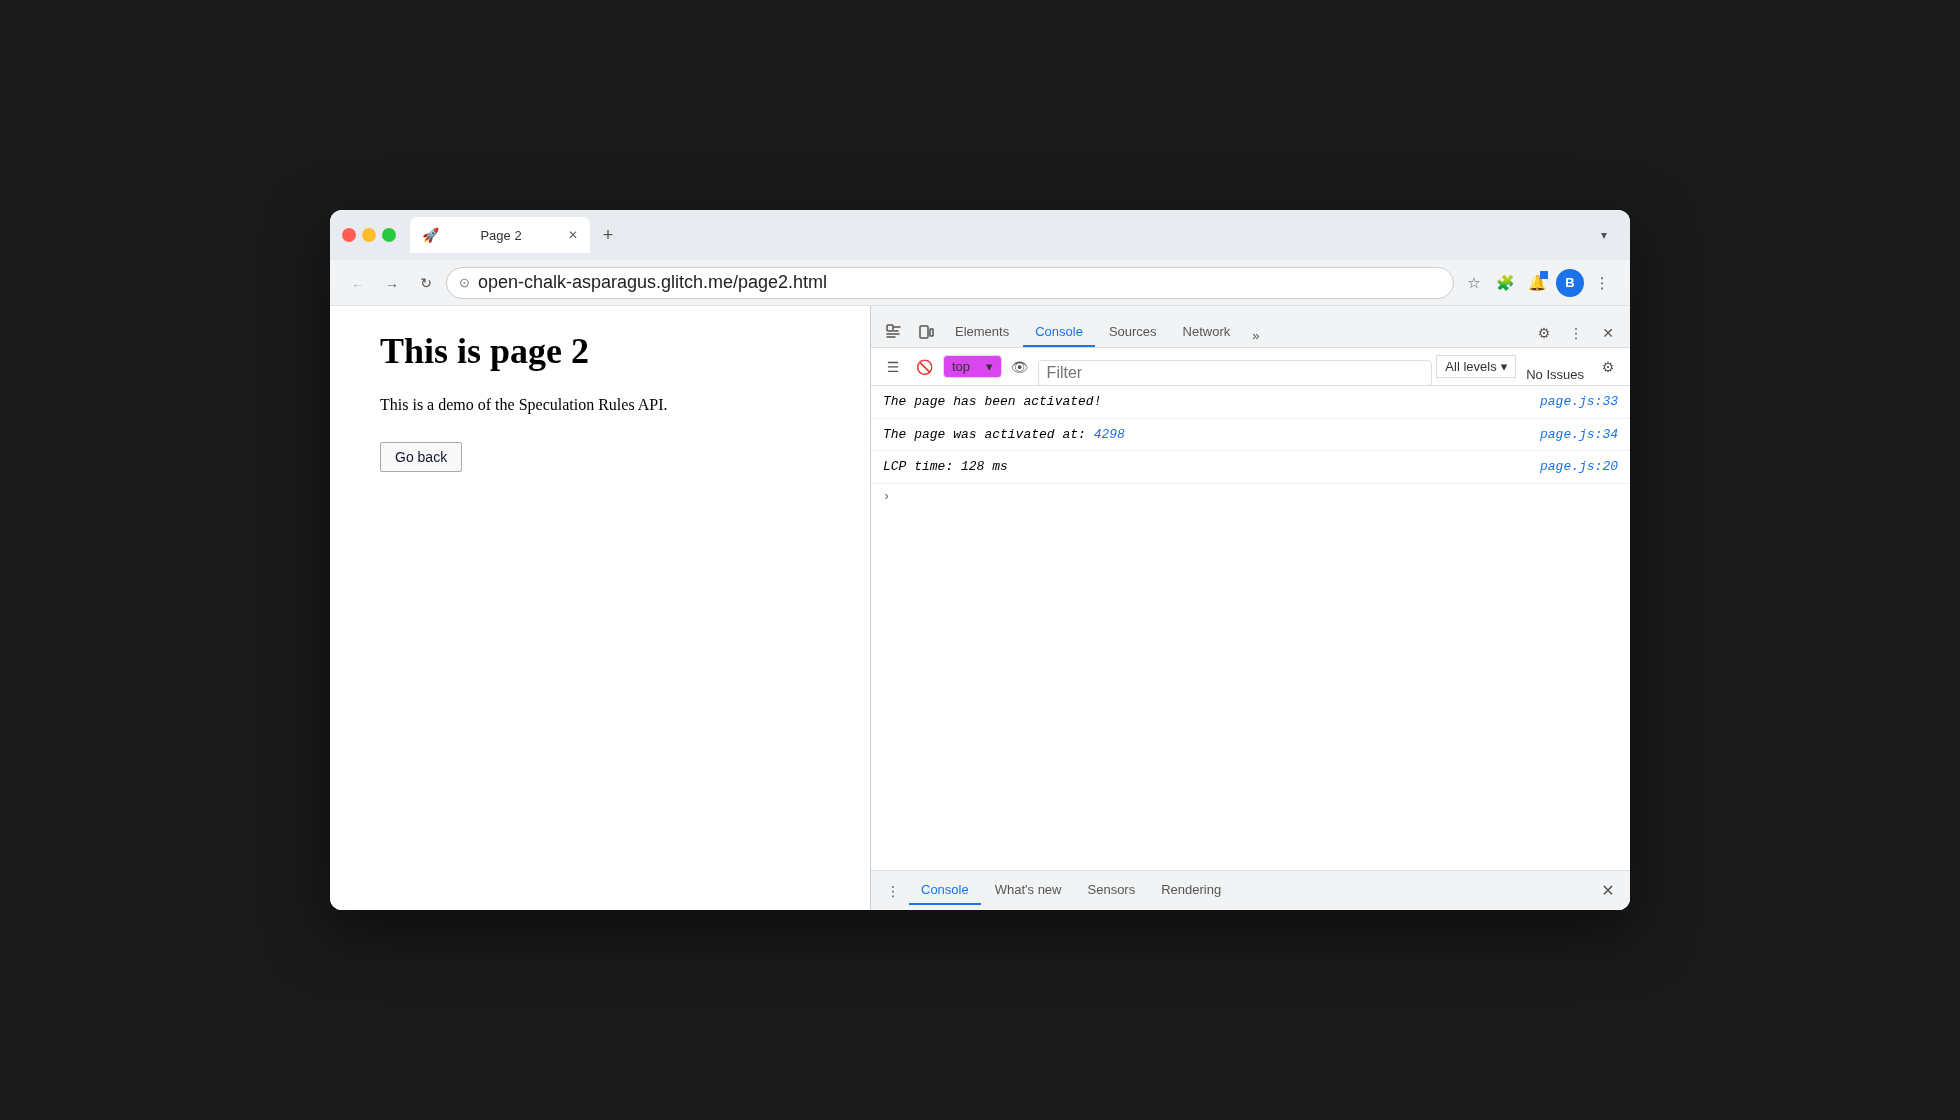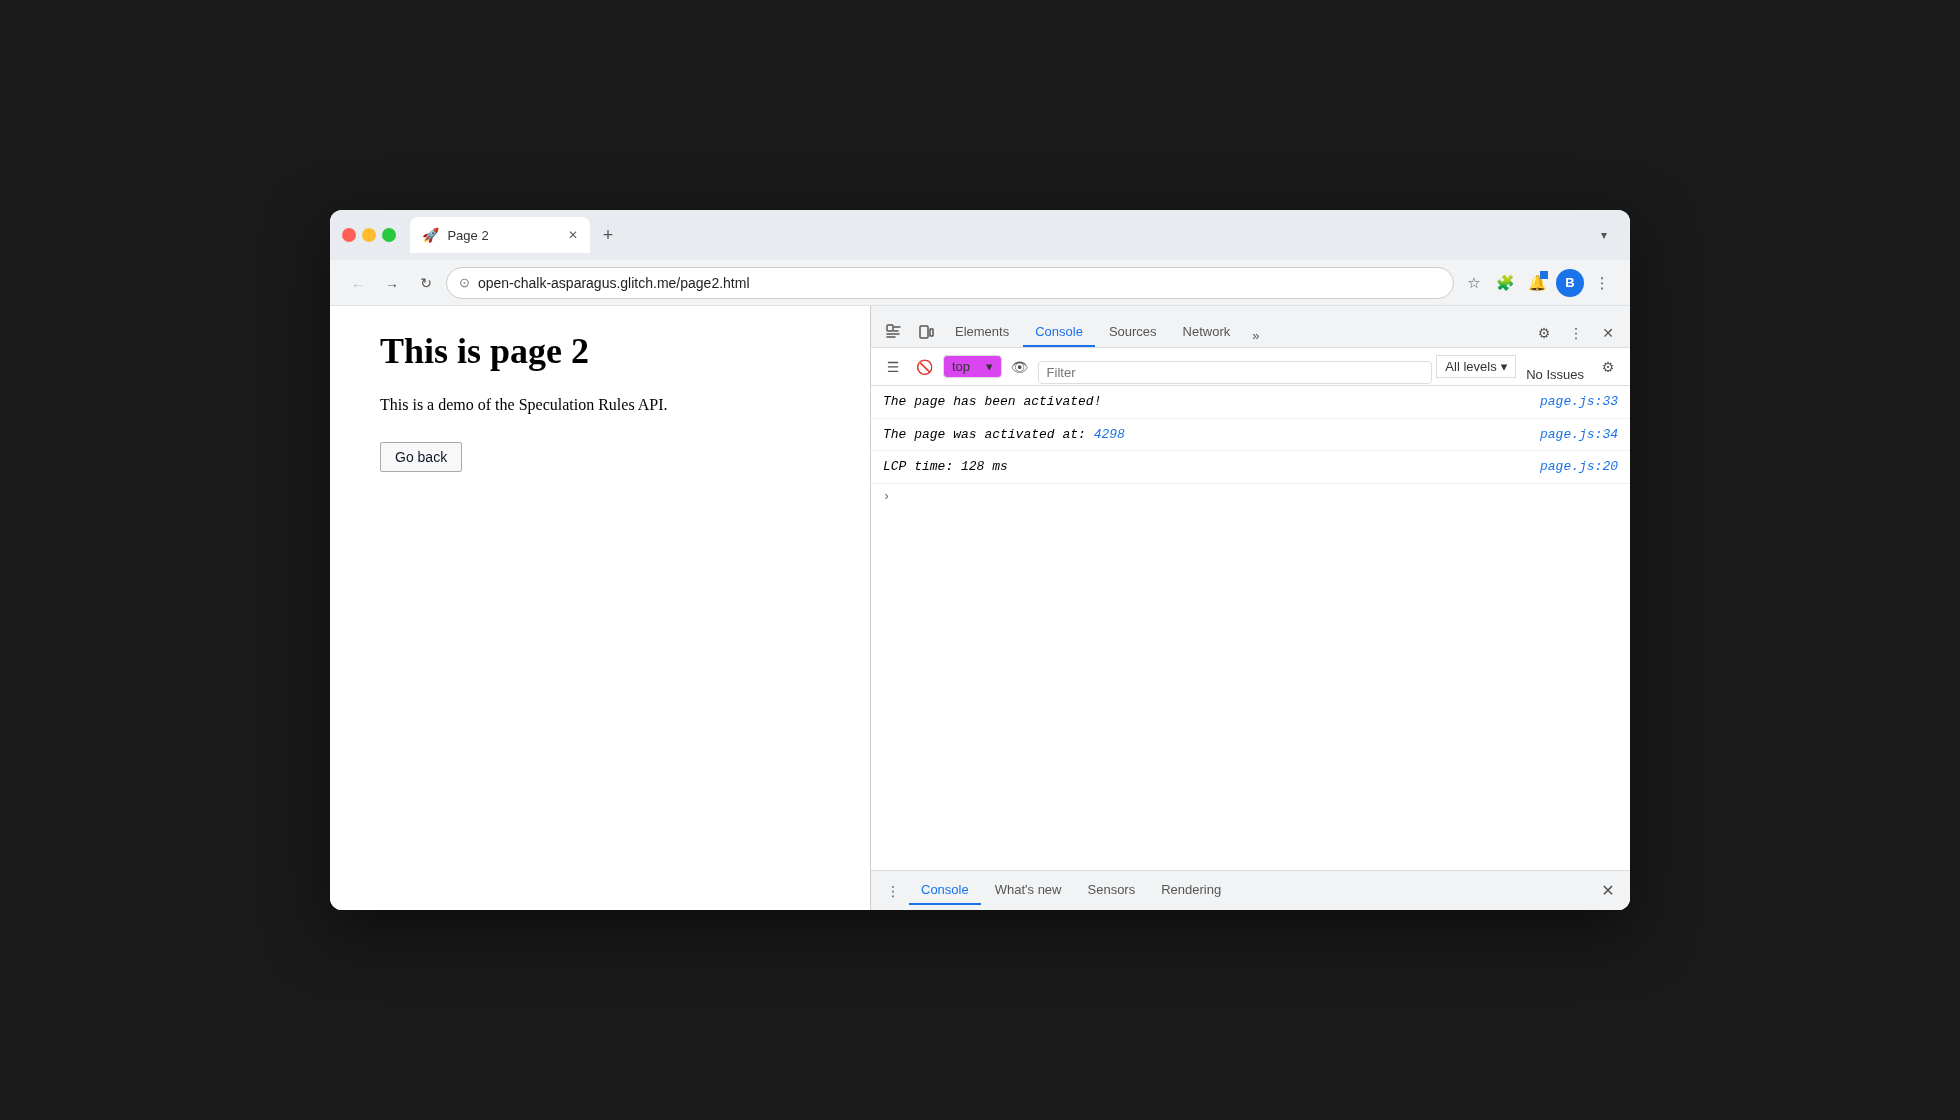--- a/index.html
+++ b/index.html
@@ -69,20 +69,21 @@
       height: 36px;
       min-width: 180px;
     }
 
     .tab-favicon {
       font-size: 14px;
     }
 
     .tab-title {
       flex: 1;
+      margin-left: 33px;
     }
 
     .tab-close {
       color: #666;
       font-size: 12px;
       cursor: pointer;
     }
 
     .tab-new {
       margin-left: 4px;
@@ -147,21 +148,21 @@
       border: 1px solid #ccc;
       border-radius: 20px;
       padding: 4px 12px;
       gap: 8px;
       height: 32px;
     }
 
     .address-icon { font-size: 13px; color: #777; }
 
     .address-text {
-      font-size: 14px;
+      font-size: 18px;
       color: #222;
       flex: 1;
     }
 
     .nav-actions {
       display: flex;
       gap: 4px;
       align-items: center;
     }
 
@@ -337,21 +338,21 @@
       color: #333;
       cursor: pointer;
       background: #d946ef;
     }
 
     .console-filter {
       flex: 1;
       border: 1px solid #ddd;
       border-radius: 4px;
       padding: 3px 8px;
-      font-size: 13px;
+      font-size: 16px;
       color: #ef4444;
       outline: none;
       margin-top: 12px;
     }
 
     .console-level-selector {
       display: flex;
       align-items: center;
       gap: 4px;
       padding: 3px 8px;

